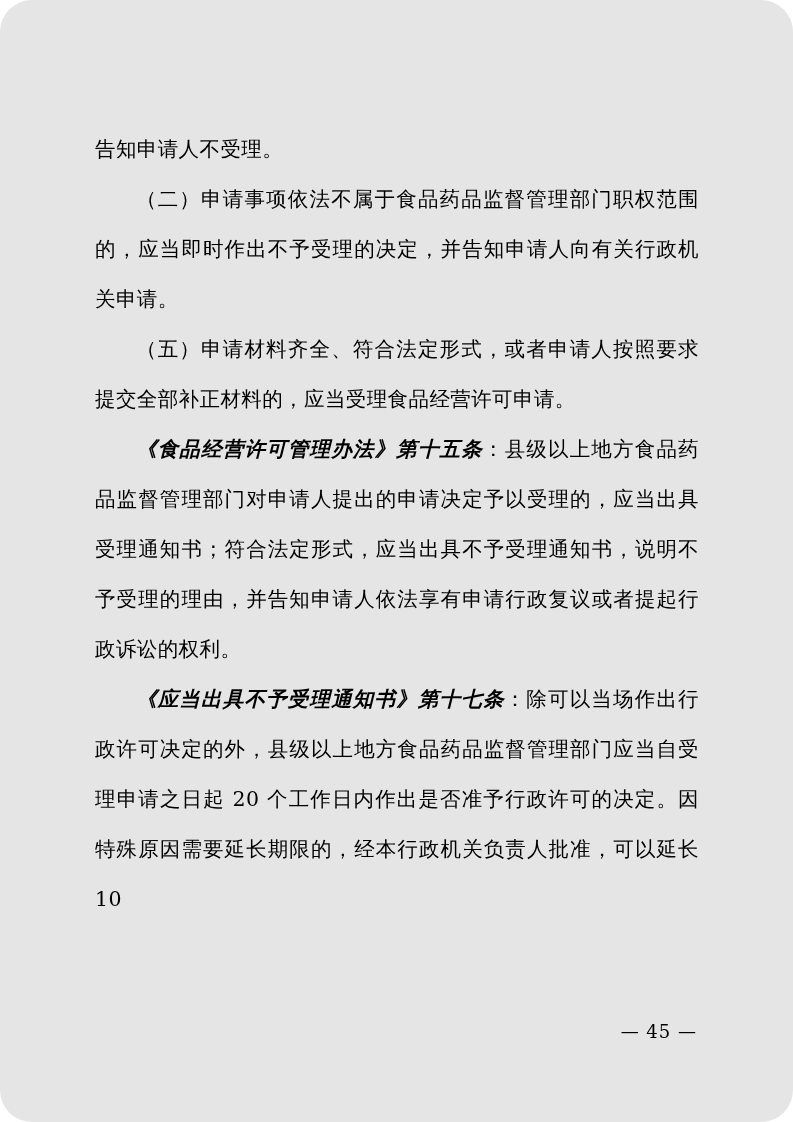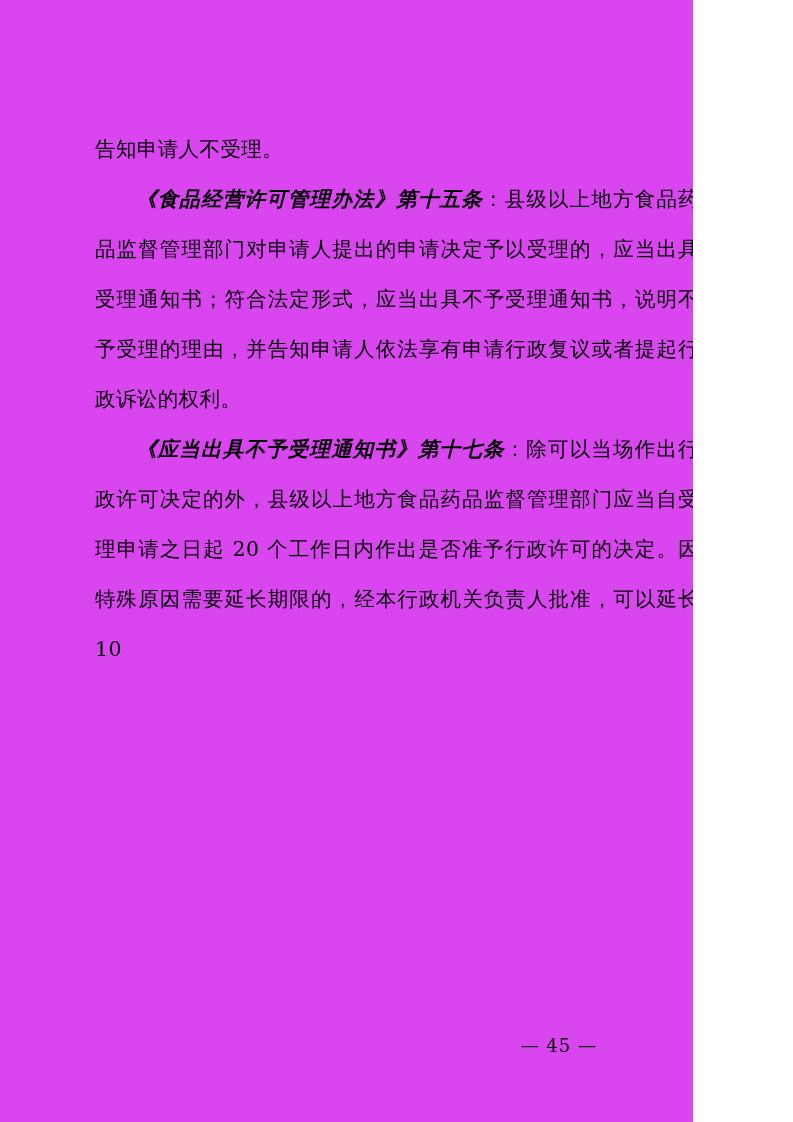--- a/index.html
+++ b/index.html
@@ -5,25 +5,26 @@
   html, body {
     margin: 0;
     padding: 0;
   }
   body {
     background: #ffffff;
     font-family: "DejaVu Serif", serif;
   }
   .page {
     position: relative;
-    width: 693px;
+    width: 793px;
     height: 1122px;
-    background: #d946ef;
+    background: #e5e5e5;
     box-sizing: border-box;
     overflow: hidden;
+    border-radius: 32px;
   }
   .content {
     position: absolute;
     left: 95px;
     top: 124px;
     width: 604px;
   }
   p.para {
     margin: 0;
     font-size: 20.5px;
@@ -38,39 +39,41 @@
     text-indent: 41px;
   }
   .emph {
     font-weight: bold;
     font-style: italic;
     font-family: Liberation Sans, sans-serif;
   }
   .pagenum {
     position: absolute;
     right: 96px;
-    bottom: 66px;
+    bottom: 80px;
     font-size: 18px;
     color: #000000;
     letter-spacing: 1px;
     font-family: "DejaVu Serif", serif;
   }
 </style>
 </head>
 <body>
 
 <div class="page">
 
   <div class="content">
 
     <p class="para">告知申请人不受理。</p>
 
+    <p class="para indent">（二）申请事项依法不属于食品药品监督管理部门职权范围的，应当即时作出不予受理的决定，并告知申请人向有关行政机关申请。</p>
 
 
 
+    <p class="para indent">（五）申请材料齐全、符合法定形式，或者申请人按照要求提交全部补正材料的，应当受理食品经营许可申请。</p>
 
     <p class="para indent"><span class="emph">《食品经营许可管理办法》第十五条</span><span>：县级以上地方食品药品监督管理部门对申请人提出的申请决定予以受理的，应当出具受理通知书；符合法定形式，应当出具不予受理通知书，说明不予受理的理由，并告知申请人依法享有申请行政复议或者提起行政诉讼的权利。</span></p>
 
     <p class="para indent"><span class="emph">《应当出具不予受理通知书》第十七条</span><span>：除可以当场作出行政许可决定的外，县级以上地方食品药品监督管理部门应当自受理申请之日起 20 个工作日内作出是否准予行政许可的决定。因特殊原因需要延长期限的，经本行政机关负责人批准，可以延长 10</span></p>
 
   </div>
 
   <div class="pagenum">— 45 —</div>
 
 </div>

